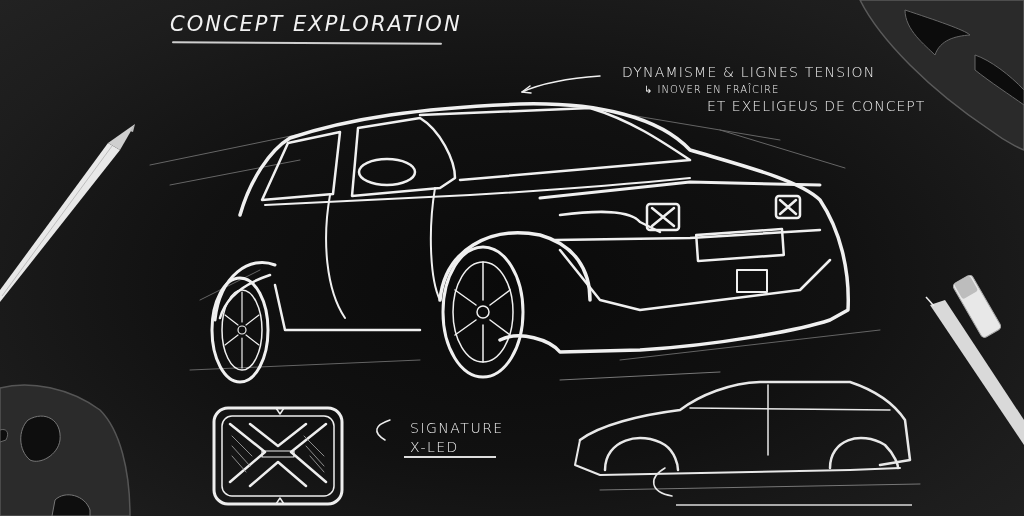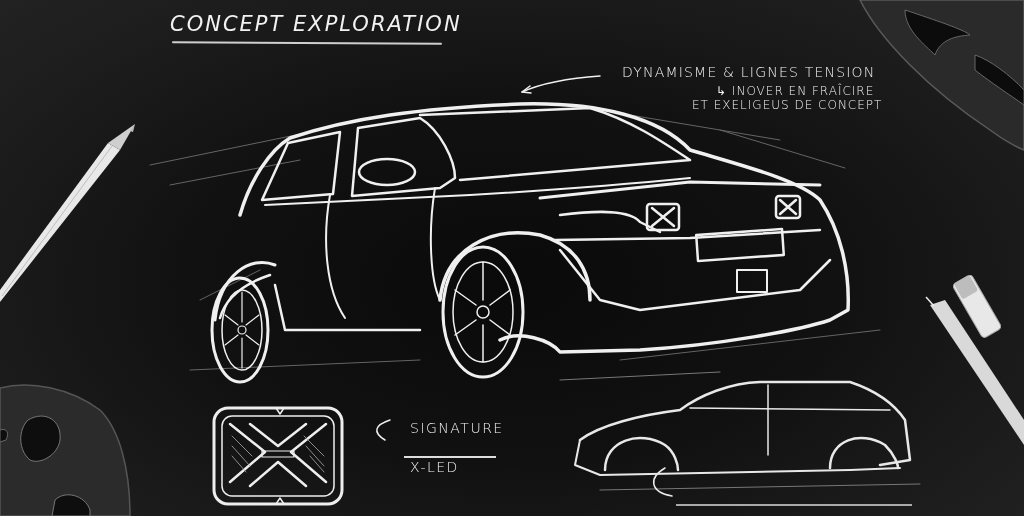--- a/index.html
+++ b/index.html
@@ -15,24 +15,24 @@
     }
     .hand {
       position: absolute; color: #f2f2f2;
       font-family: "DejaVu Sans", sans-serif;
       font-variant: small-caps; letter-spacing: 1.5px;
       text-transform: uppercase; font-weight: 300;
     }
     .title { left: 170px; top: 12px; font-size: 21px; letter-spacing: 2px; font-style: italic; }
     .title-underline { position: absolute; left: 172px; top: 42px; width: 270px; height: 2px; background: #cfcfcf; transform: rotate(0.3deg); border-radius: 2px; }
     .note1 { left: 622px; top: 64px; font-size: 14px; letter-spacing: 1.2px; }
-    .note1b { left: 716px; top: 84px; font-size: 12px; letter-spacing: 1px; }
-    .note1c { left: 692px; top: 98px; font-size: 12px; letter-spacing: 1px; }
+    .note1b { left: 644px; top: 84px; font-size: 10px; letter-spacing: 1px; }
+    .note1c { left: 707px; top: 98px; font-size: 14px; letter-spacing: 1px; }
     .note2 { left: 398px; top: 420px; font-size: 14px; margin-left: 12px; }
-    .note2b { left: 410px; top: 439px; font-size: 14px; margin-top: 20px; }
+    .note2b { left: 410px; top: 439px; font-size: 14px; }
     .note2-underline { position:absolute; left: 404px; top: 456px; width: 92px; height: 2px; background:#ddd; }
     .note3 { left: 678px; top: 484px; font-size: 14px; letter-spacing: 1.2px; }
     .note3-underline { position:absolute; left: 676px; top: 504px; width: 236px; height: 1.5px; background:#aaa; }
     svg { position: absolute; left: 0; top: 0; }
     .prop { position: absolute; }
   </style>
 </head>
 <body>
 
 <div class="board">

